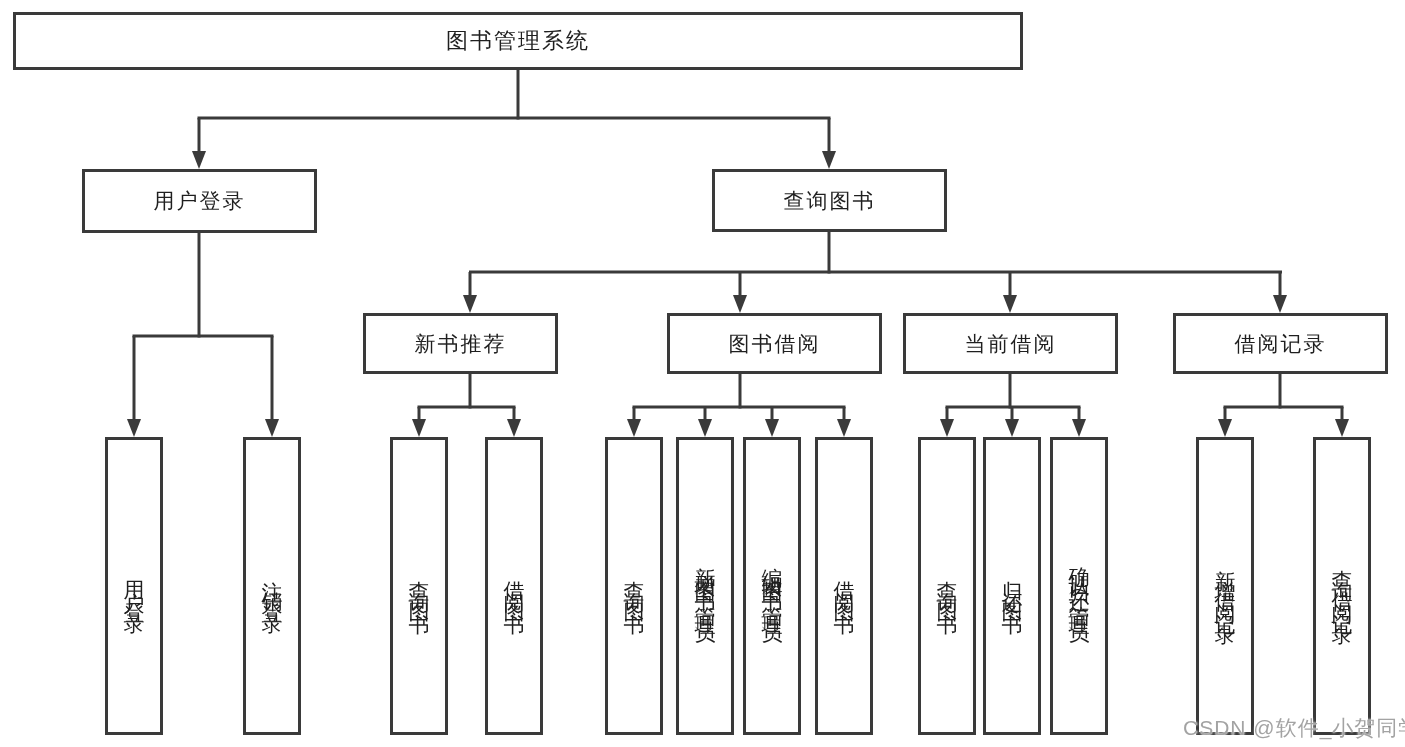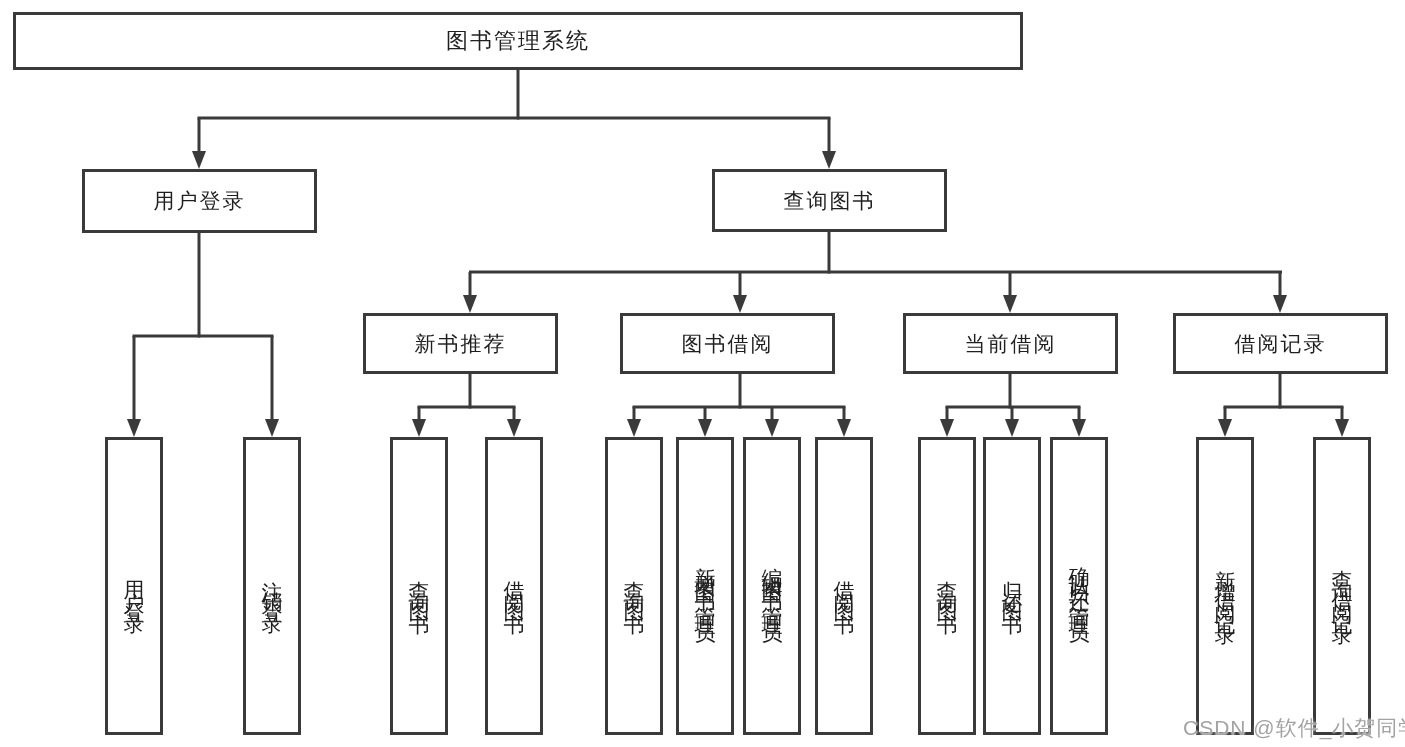--- a/index.html
+++ b/index.html
@@ -118,21 +118,21 @@
     <polygon points="1218,419 1232,419 1225,437"></polygon>
     <polygon points="1335,419 1349,419 1342,437"></polygon>
   </svg>
 
   <div class="box title" style="left:13px;top:12px;width:1010px;height:58px;">图书管理系统</div>
 
   <div class="box" style="left:82px;top:169px;width:235px;height:64px;">用户登录</div>
   <div class="box" style="left:712px;top:169px;width:235px;height:63px;">查询图书</div>
 
   <div class="box" style="left:363px;top:313px;width:195px;height:61px;">新书推荐</div>
-  <div class="box" style="left:620px;top:313px;width:215px;height:61px;">图书借阅</div>
+  <div class="box" style="left:667px;top:313px;width:215px;height:61px;">图书借阅</div>
   <div class="box" style="left:1173px;top:313px;width:215px;height:61px;">借阅记录</div>
   <div class="box" style="left:903px;top:313px;width:215px;height:61px;">当前借阅</div>
 
   <div class="box leaf" style="left:105px;top:437px;width:58px;height:298px;">用户登录</div>
   <div class="box leaf" style="left:243px;top:437px;width:58px;height:298px;">注销登录</div>
 
   <div class="box leaf" style="left:390px;top:437px;width:58px;height:298px;">查询图书</div>
   <div class="box leaf" style="left:485px;top:437px;width:58px;height:298px;">借阅图书</div>
 
   <div class="box leaf" style="left:605px;top:437px;width:58px;height:298px;">查询图书</div>

